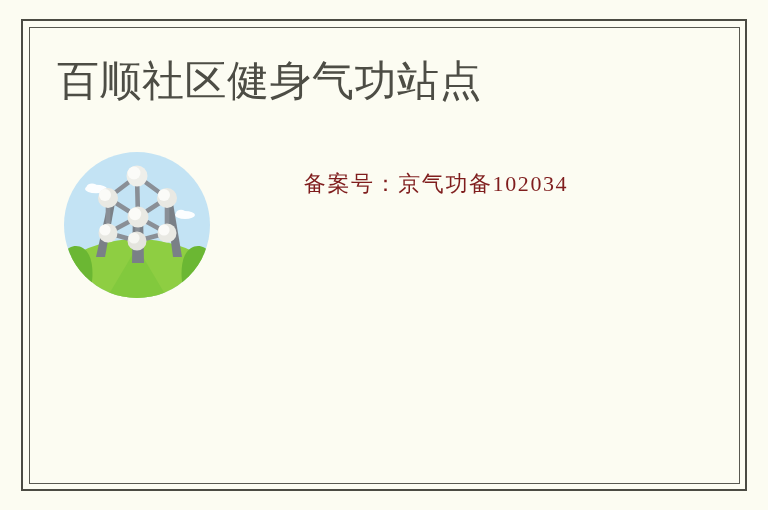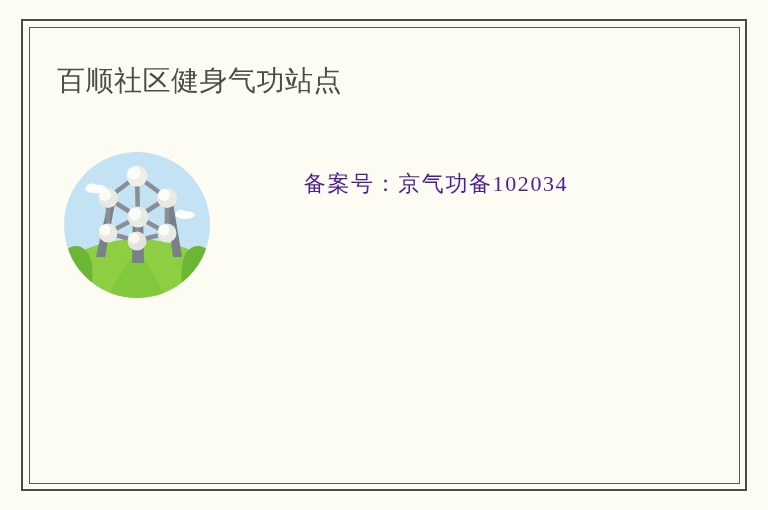--- a/index.html
+++ b/index.html
@@ -44,21 +44,21 @@
     box-sizing: border-box;
     pointer-events: none;
   }
 
   
   .title {
     position: absolute;
     left: 57px;
     top: 58px;
     font-family: Liberation Serif, serif;
-    font-size: 28px;
+    font-size: 42px;
     line-height: 46px;
     letter-spacing: 0.5px;
     color: #4d4d45;
     white-space: nowrap;
   }
 
   
   .illustration {
     position: absolute;
     left: 63px;
@@ -75,21 +75,21 @@
   
   .info-block {
     position: absolute;
     left: 210px;
     top: 160px;
     width: 452px;
     text-align: center;
     font-family: "Liberation Serif", "DejaVu Serif", serif;
     font-size: 22px;
     line-height: 47px;
-    color: #4c1d95;
+    color: #7f1d1d;
     letter-spacing: 1.6px;
     white-space: nowrap;
   }
   .info-line {
     display: block;
     height: 47px;
   }
 </style>
 </head>
 <body>

